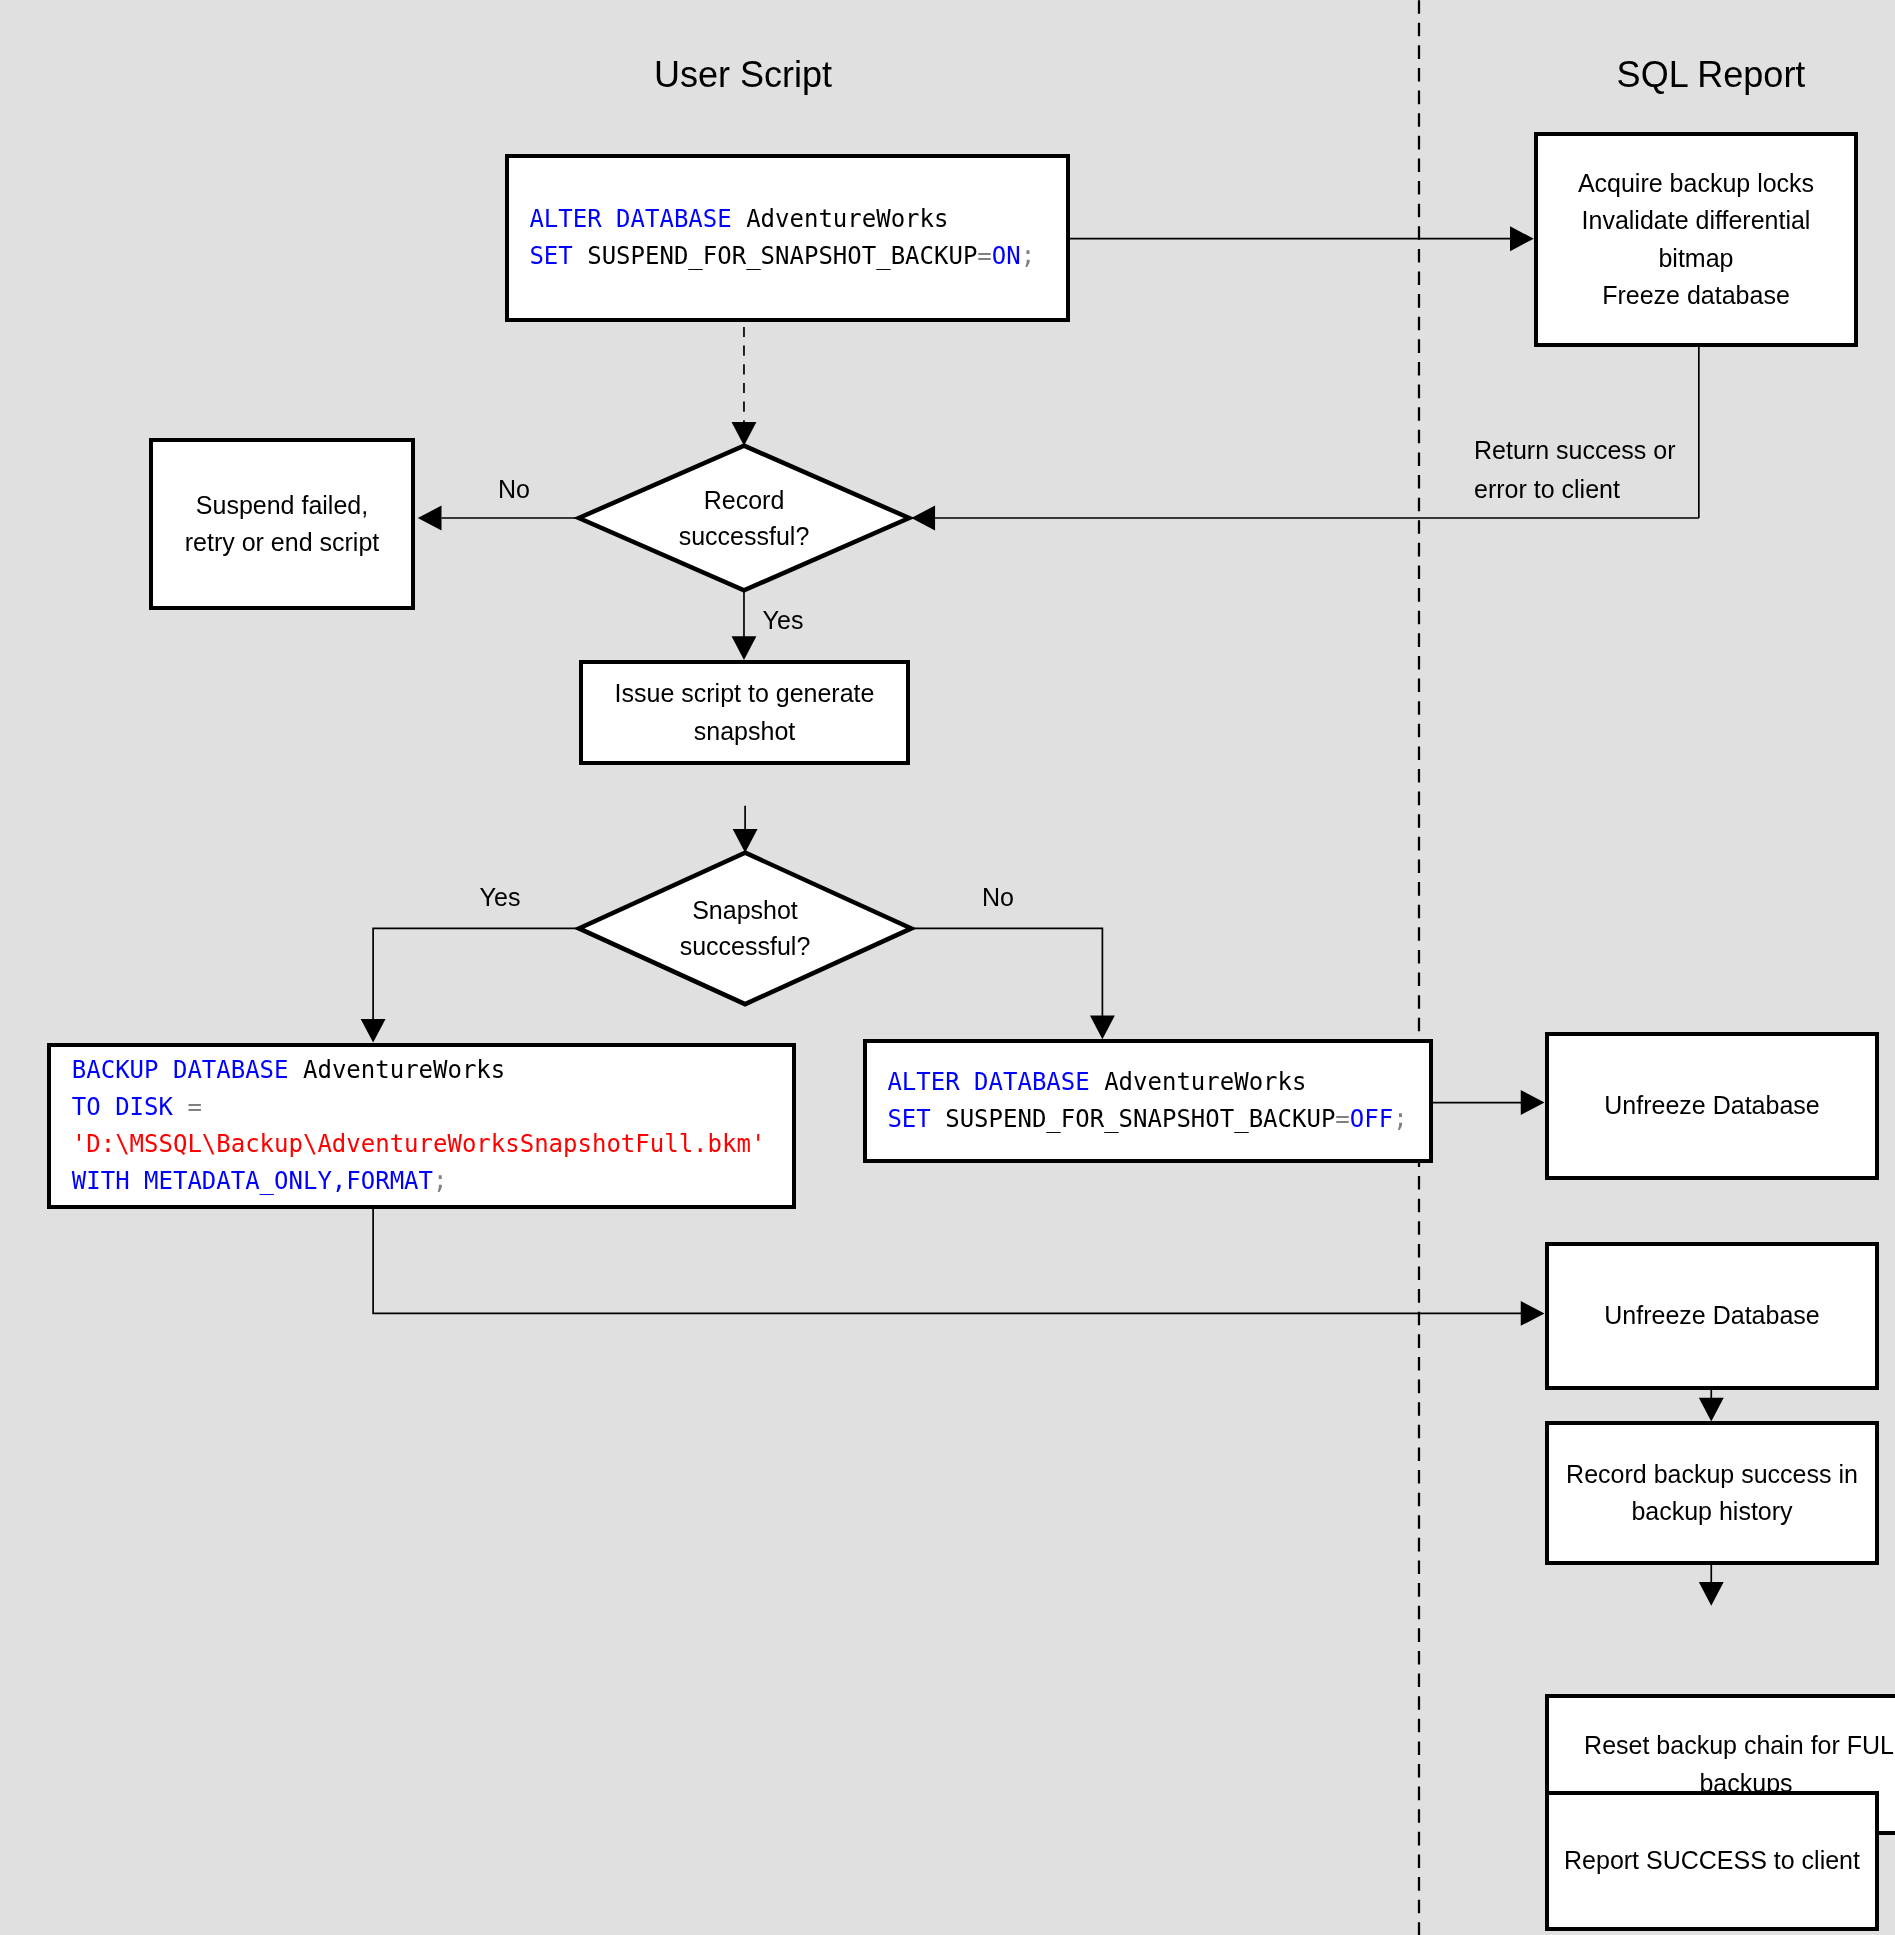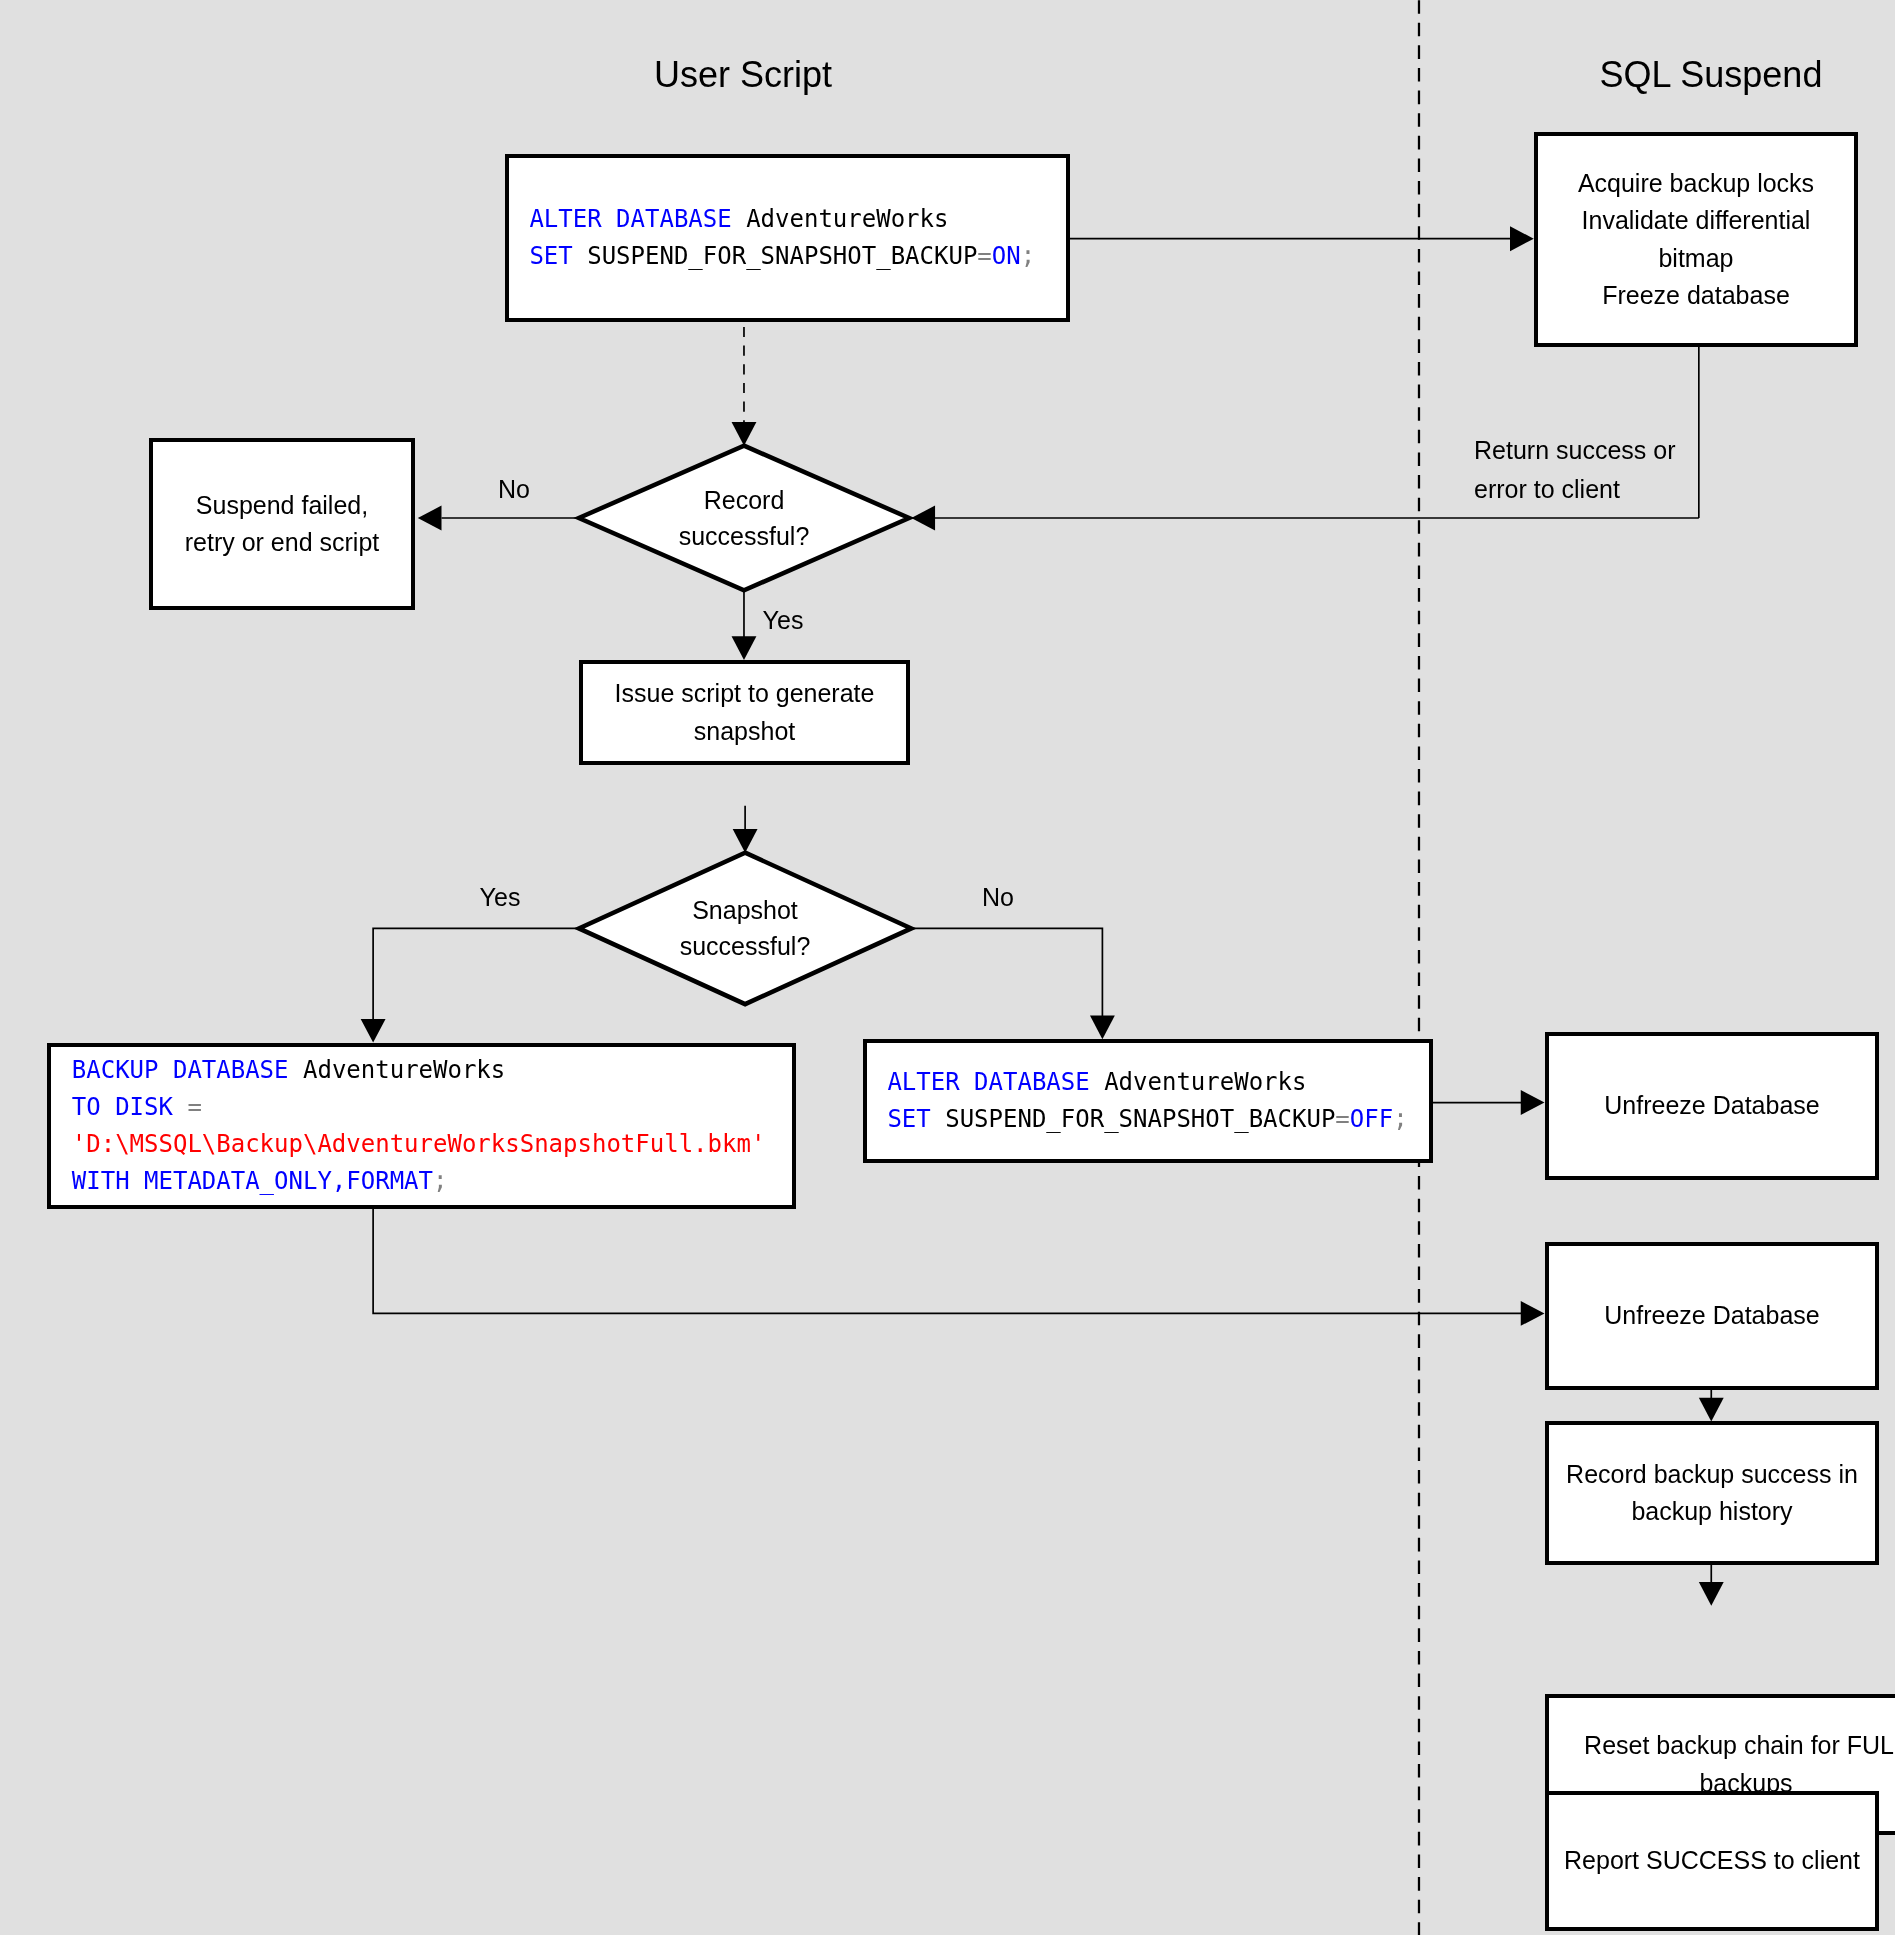--- a/index.html
+++ b/index.html
@@ -81,21 +81,21 @@
     <polygon class="ahead" points="3027,2840 3005,2798 3049,2798"></polygon>
 
     <line class="cline" x1="3027" y1="3090" x2="3027" y2="3128"></line>
     <polygon class="ahead" points="3027,3168 3005,3126 3049,3126"></polygon>
 
     <polygon class="shape" points="1316,788 1608,916 1316,1044 1024,916"></polygon>
     <polygon class="shape" points="1318,1508 1612,1642 1318,1776 1024,1642"></polygon>
   </svg>
 
   <div class="title" style="left:743px;top:54px;">User Script</div>
-  <div class="title" style="left:1711px;top:54px;">SQL Suspend</div>
+  <div class="title" style="left:1711px;top:54px;">SQL Report</div>
 
   <div class="code-box" style="left:461px;top:154px;width:565px;height:168px;"><div class="code-line"><span class="tok-kw">ALTER DATABASE</span><span class="tok-pl"> AdventureWorks</span></div><div class="code-line"><span class="tok-kw">SET</span><span class="tok-pl"> SUSPEND_FOR_SNAPSHOT_BACKUP</span><span class="tok-op">=</span><span class="tok-kw">ON</span><span class="tok-op">;</span></div></div>
 
   <div class="box" style="left:1534px;top:132px;width:324px;height:215px;">Acquire backup locks
 Invalidate differential
 bitmap
 Freeze database</div>
 
   <div class="note-label" style="left:1474px;top:431px;">Return success or
 error to client</div>

